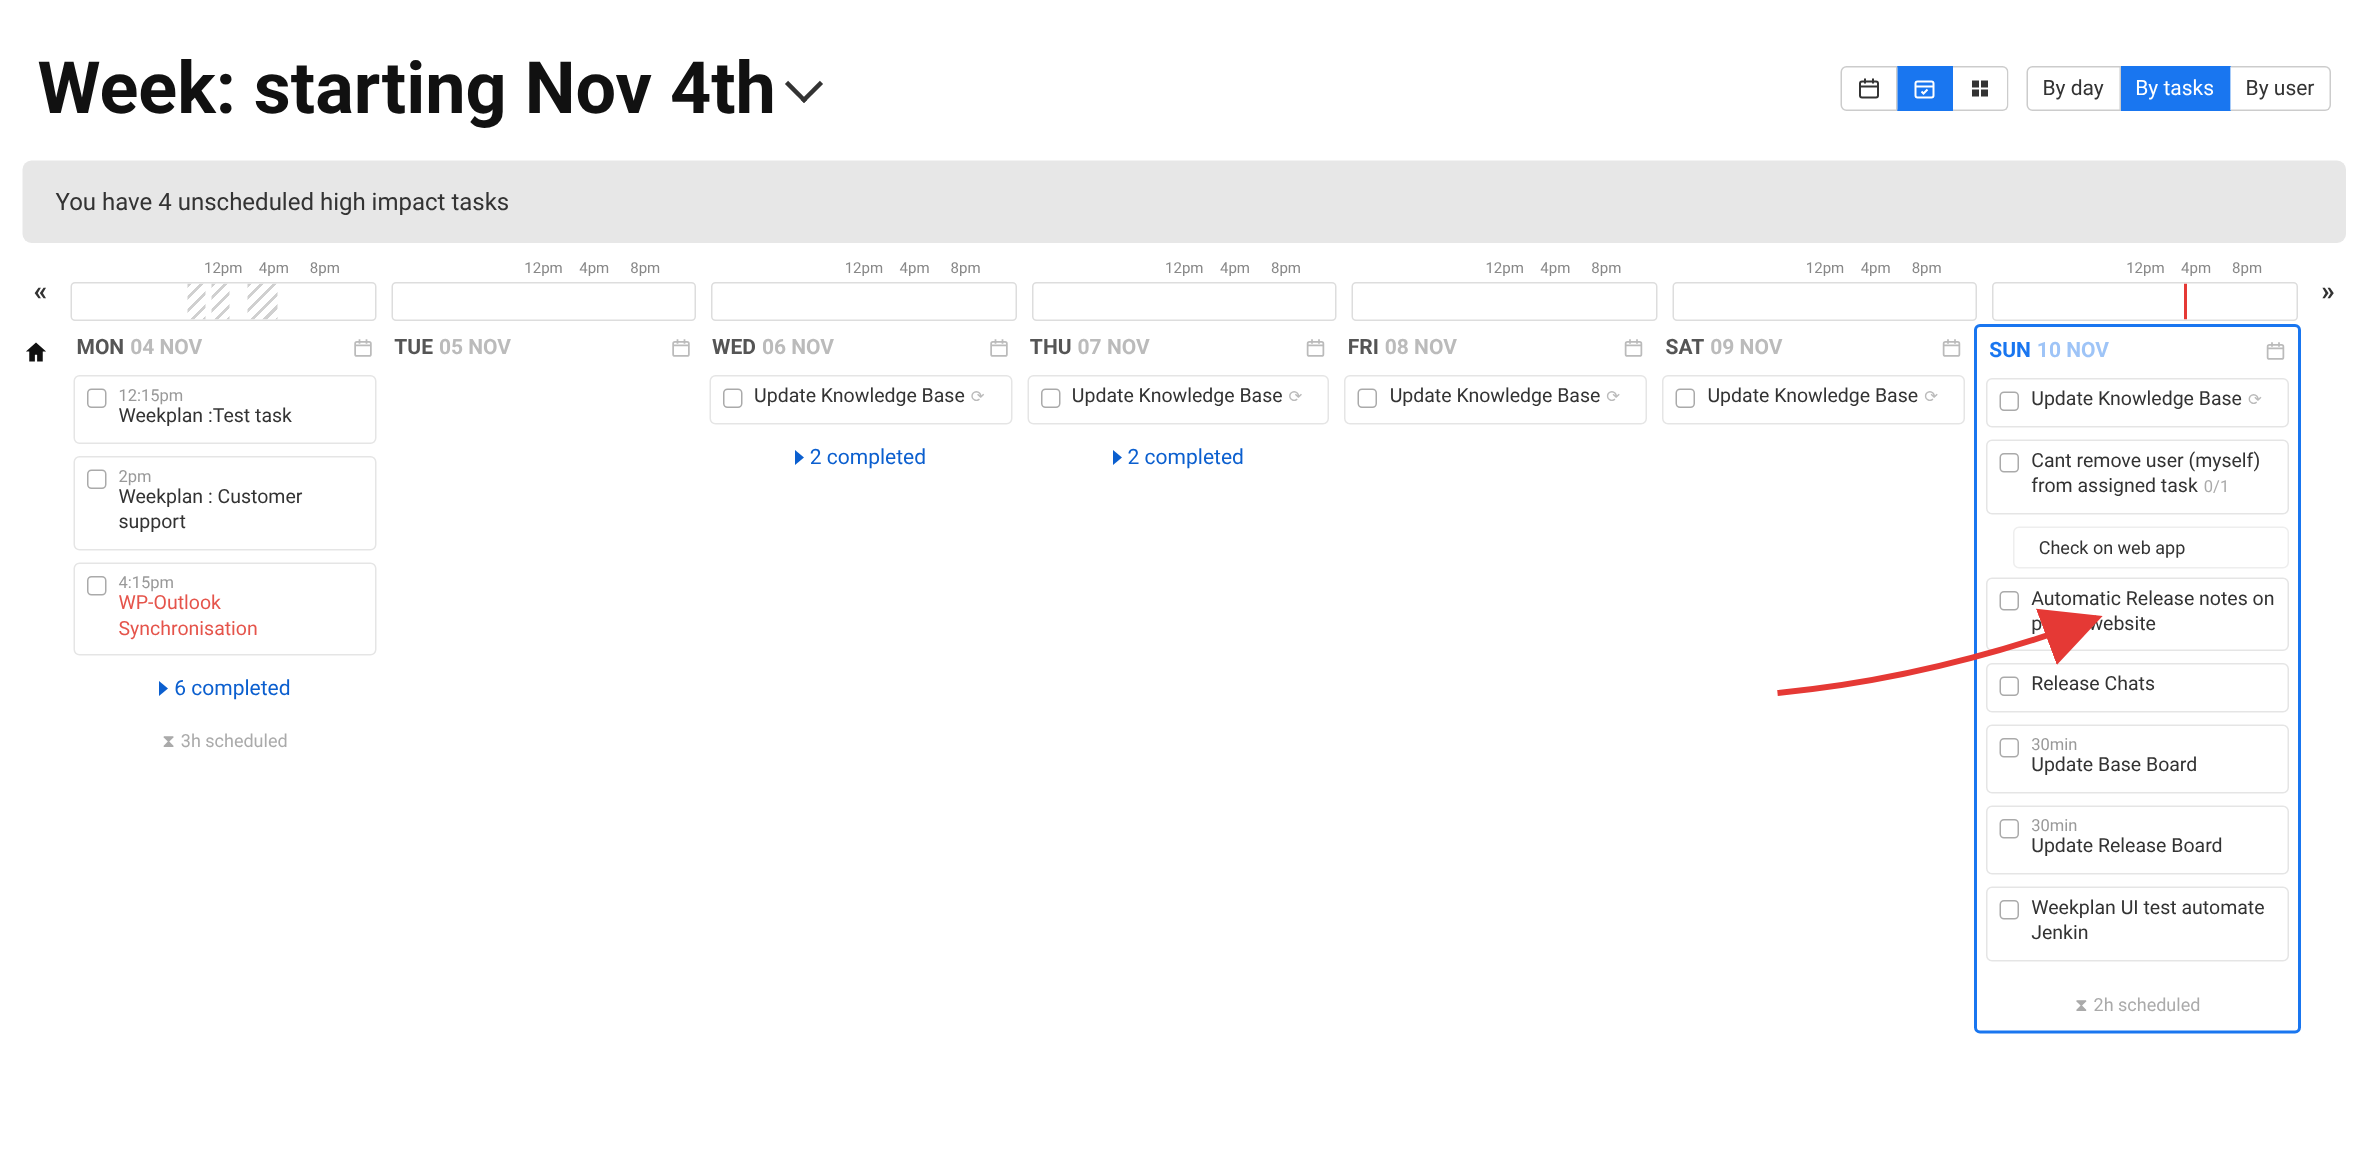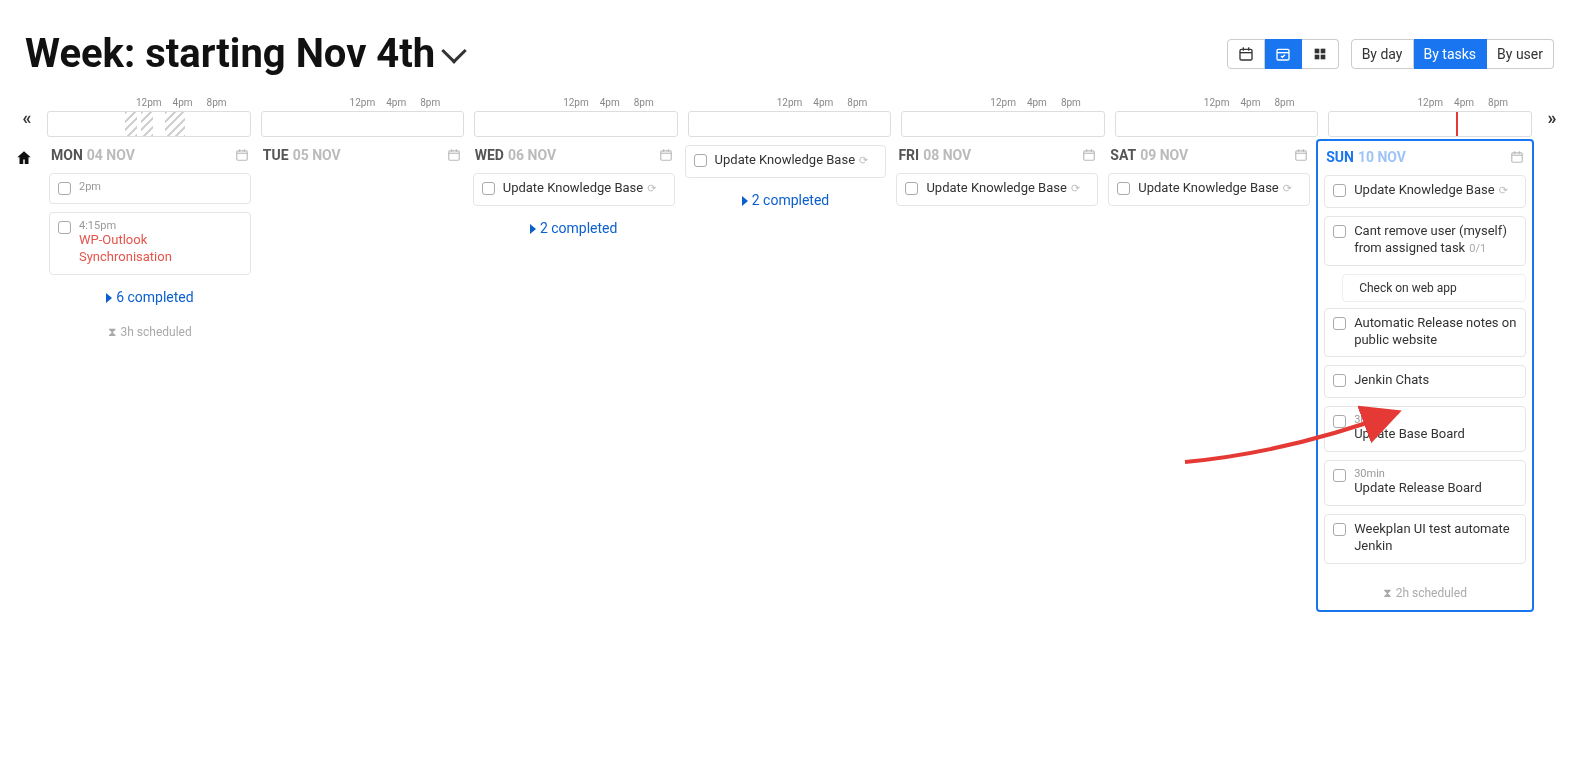--- a/index.html
+++ b/index.html
@@ -15,21 +15,21 @@
     position: relative;
   }
   .header {
     display: flex;
     align-items: center;
     justify-content: space-between;
     padding: 30px 10px 20px;
   }
   .title-wrap { display: flex; align-items: center; }
   .title {
-    font-size: 40px;
+    font-size: 48px;
     font-weight: 700;
     color: #111;
     margin: 0 10px 0 0;
   }
   .chevron-down {
     width: 18px; height: 18px;
     border-right: 3px solid #333;
     border-bottom: 3px solid #333;
     transform: rotate(45deg);
     margin-top: -6px;
@@ -256,20 +256,21 @@
         </div>
       </div>
       <div class="btn-group">
         <div>By day</div>
         <div class="active">By tasks</div>
         <div>By user</div>
       </div>
     </div>
   </div>
 
+  <div class="banner">You have 4 unscheduled high impact tasks</div>
 
   <div class="timeline-row">
     <div class="nav-arrow">«</div>
     <div class="timeline-cols" id="timeline-cols">
         <div class="tcol">
           <div class="tcol-labels">
             <span style="left: 50%;">12pm</span>
             <span style="left: 66.6%;">4pm</span>
             <span style="left: 83.3%;">8pm</span>
           </div>
@@ -348,21 +349,29 @@
                 <rect x="3" y="5" width="18" height="16" rx="2"></rect>
                 <line x1="3" y1="9" x2="21" y2="9"></line>
                 <line x1="8" y1="2" x2="8" y2="7"></line>
                 <line x1="16" y1="2" x2="16" y2="7"></line>
               </svg>
             </span>
           </div>
           <div class="task">
             <div class="cb"></div>
             <div class="task-body">
+              <span class="task-time">12:15pm</span>
+              <span class="task-title">Weekplan :Test task</span>
+            </div>
+          </div>
+          <div class="task">
+            <div class="cb"></div>
+            <div class="task-body">
               <span class="task-time">2pm</span>
+              <span class="task-title">Weekplan : Customer support</span>
             </div>
           </div>
           <div class="task">
             <div class="cb"></div>
             <div class="task-body">
               <span class="task-time">4:15pm</span>
               <span class="task-title danger">WP-Outlook Synchronisation</span>
             </div>
           </div>
           <div class="completed-link"><span class="caret"></span>6 completed</div>
@@ -395,20 +404,31 @@
           </div>
           <div class="task">
             <div class="cb"></div>
             <div class="task-body">
               <span class="task-title">Update Knowledge Base<span class="refresh-icon">⟳</span></span>
             </div>
           </div>
           <div class="completed-link"><span class="caret"></span>2 completed</div>
         </div>
         <div class="daycol">
+          <div class="dayhead">
+            <div class="dayhead-label"><span class="dow">THU</span><span class="date">07 NOV</span></div>
+            <span class="cal-icon">
+              <svg width="14" height="14" viewBox="0 0 24 24" fill="none" stroke="#bbb" stroke-width="2">
+                <rect x="3" y="5" width="18" height="16" rx="2"></rect>
+                <line x1="3" y1="9" x2="21" y2="9"></line>
+                <line x1="8" y1="2" x2="8" y2="7"></line>
+                <line x1="16" y1="2" x2="16" y2="7"></line>
+              </svg>
+            </span>
+          </div>
           <div class="task">
             <div class="cb"></div>
             <div class="task-body">
               <span class="task-title">Update Knowledge Base<span class="refresh-icon">⟳</span></span>
             </div>
           </div>
           <div class="completed-link"><span class="caret"></span>2 completed</div>
         </div>
         <div class="daycol">
           <div class="dayhead">
@@ -478,21 +498,21 @@
           </div>
           <div class="task">
             <div class="cb"></div>
             <div class="task-body">
               <span class="task-title">Automatic Release notes on public website</span>
             </div>
           </div>
           <div class="task">
             <div class="cb"></div>
             <div class="task-body">
-              <span class="task-title">Jenkin Chats</span>
+              <span class="task-title">Release Chats</span>
             </div>
           </div>
           <div class="task">
             <div class="cb"></div>
             <div class="task-body">
               <span class="task-time">30min</span>
               <span class="task-title">Update Base Board</span>
             </div>
           </div>
           <div class="task">

